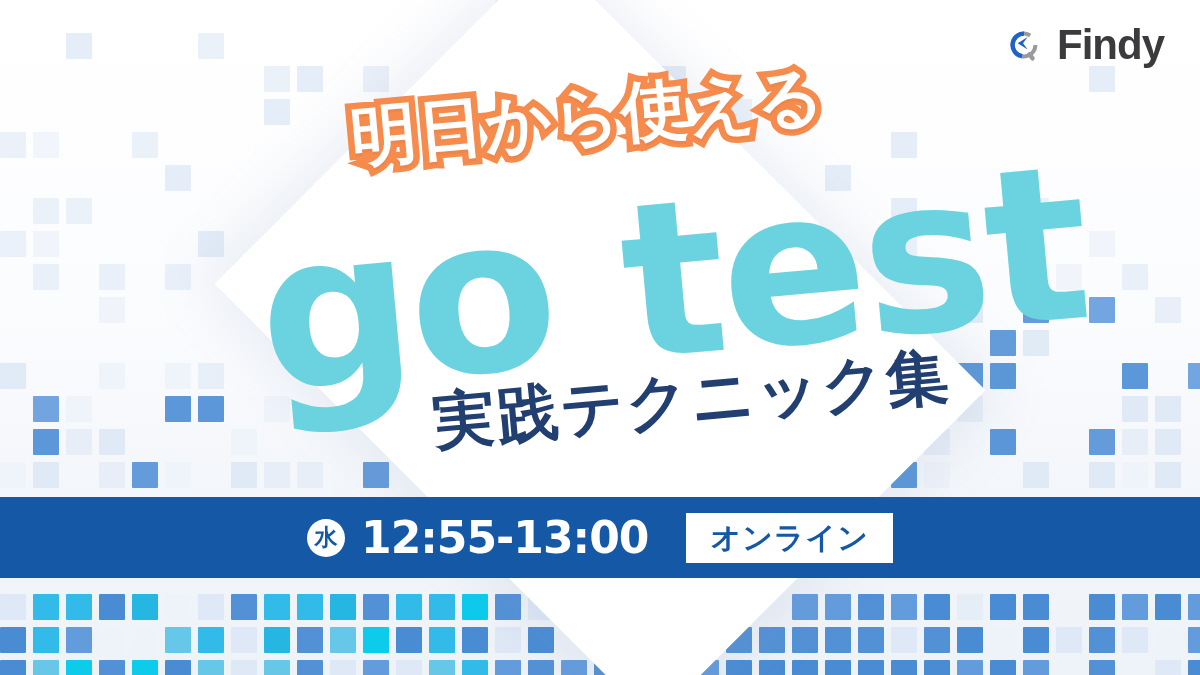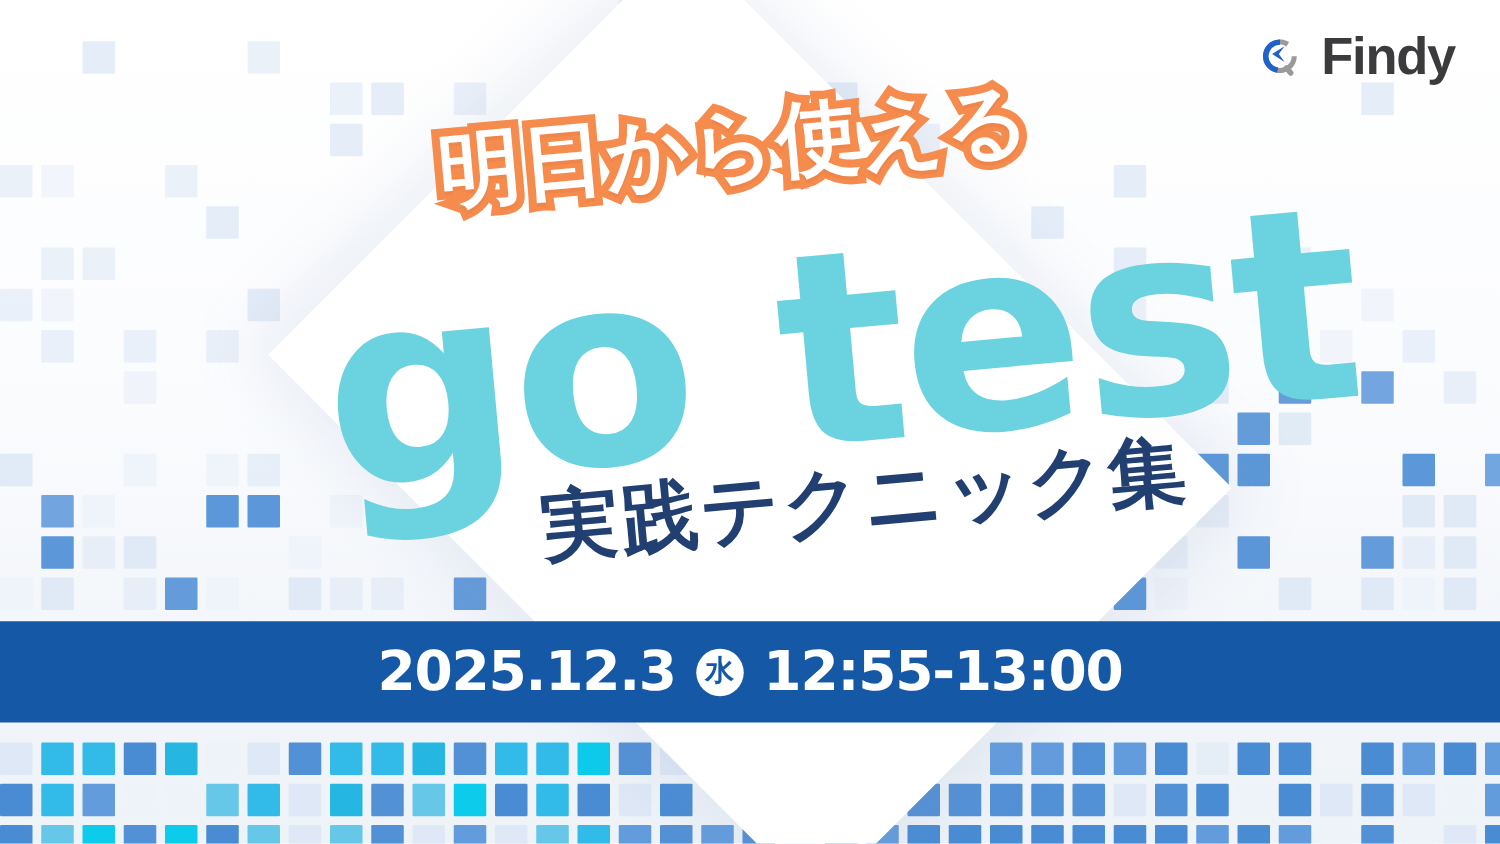--- a/index.html
+++ b/index.html
@@ -320,18 +320,18 @@
       <span class="logo-text">Findy</span>
     </div>
 
     <div class="kicker">明日から使える</div>
     <div class="headline">go test</div>
     <div class="subhead">実践テクニック集</div>
 
   </div>
 
   <div class="infobar">
-    <span class="date-text">2025.12.3</span>
     <span class="dow-badge">水</span>
     <span class="time-text">12:55-13:00</span>
+    <span class="format-badge">オンライン</span>
   </div>
 
 </div>
 
 </body></html>

